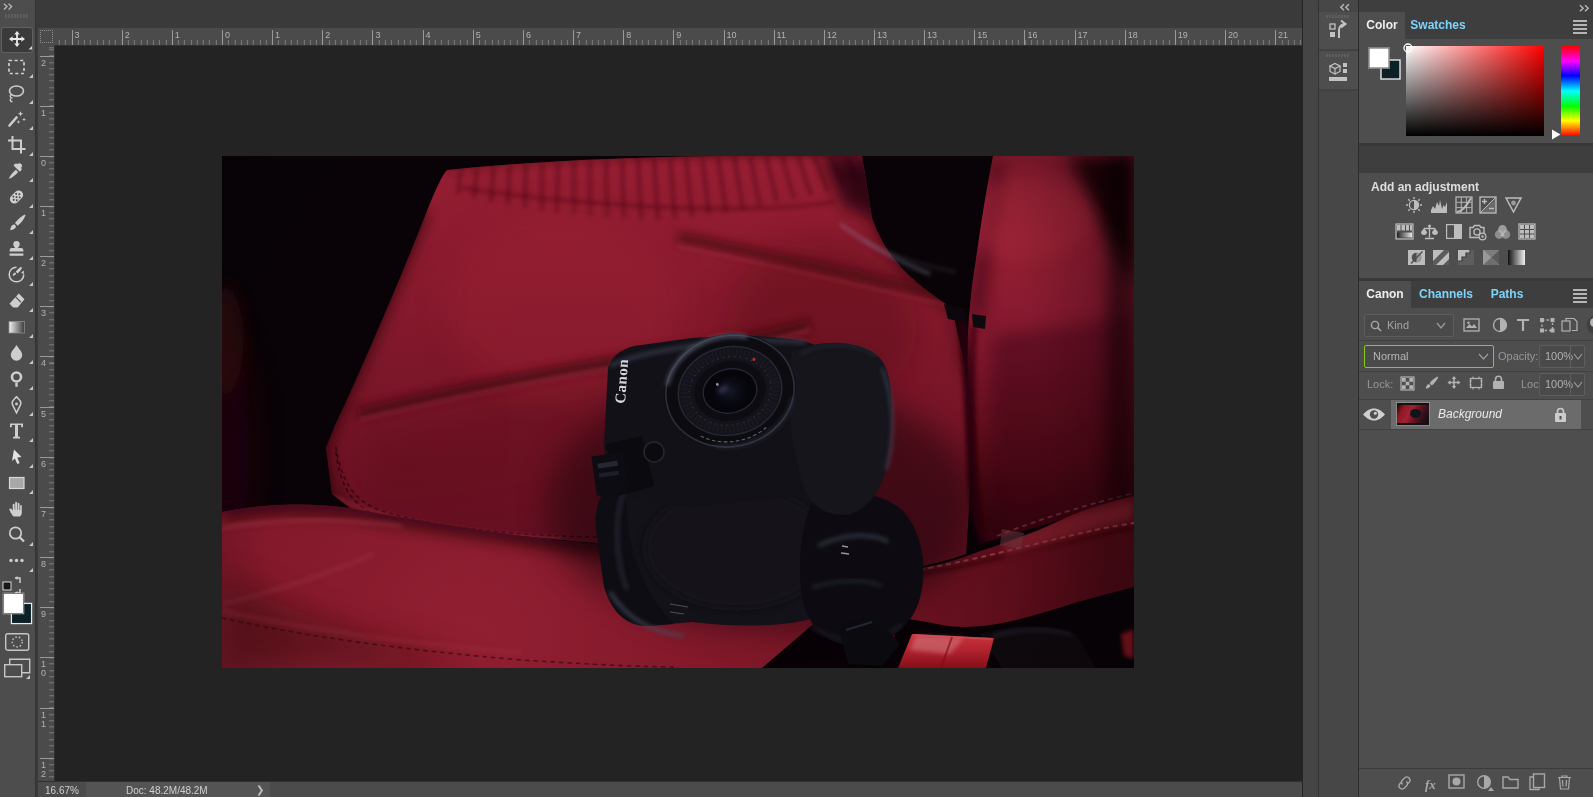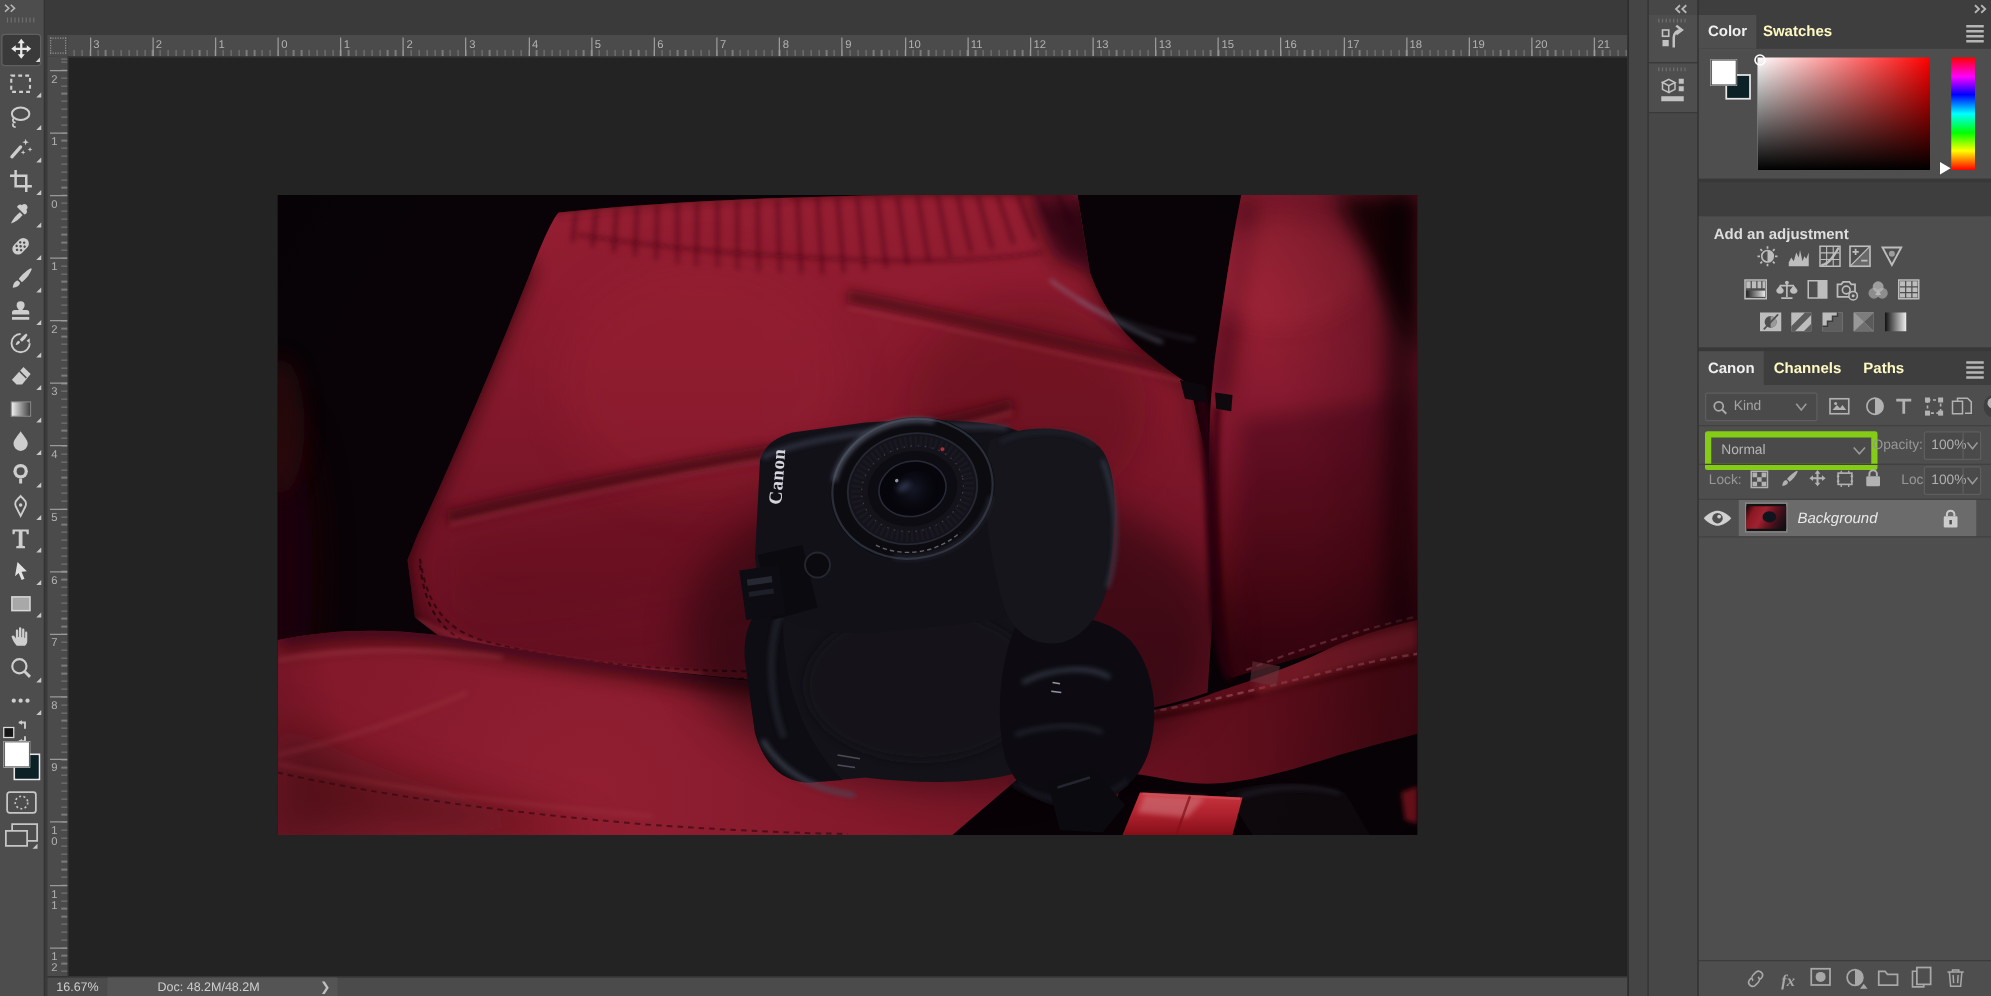--- a/index.html
+++ b/index.html
@@ -30,21 +30,21 @@
   #statusbar .docbox{position:absolute;left:48px;top:0;width:184px;height:16px;background:#545454;}
   #statusbar .doct{position:absolute;left:88px;top:3px;}
   #statusbar .chev{position:absolute;left:218px;top:2px;color:#c0c0c0;font-size:10px;}
   
   #gapcol{left:1302px;top:0;width:16px;height:797px;background:#454545;border-left:1px solid #262626;}
   #dockcol{left:1318px;top:0;width:40px;height:797px;background:#474747;border-left:1px solid #333;}
   #panels{left:1358px;top:0;width:235px;height:797px;background:#3e3e3e;border-left:1px solid #2c2c2c;}
   .phead{position:absolute;left:0;width:235px;height:27px;background:#3e3e3e;}
   .ptab{position:absolute;top:0;height:27px;font-size:12px;font-weight:700;line-height:27px;text-align:center;}
   .ptab.on{background:#4e4e4e;color:#efefef;}
-  .ptab.off{color:#fef9c3;}
+  .ptab.off{color:#7dd3fc;}
   .pbody{position:absolute;left:0;width:235px;background:#4e4e4e;}
   .burger{position:absolute;right:7px;width:14px;height:2px;background:#b5b5b5;box-shadow:0 4px 0 #b5b5b5,0 8px 0 #b5b5b5, 0 -4px 0 #b5b5b5;}
 </style>
 </head>
 <body>
 <div id="app">
   <div id="toolbar" class="abs">
   <svg width="35" height="797" viewBox="0 0 35 797">
     <g fill="#c9c9c9" stroke="none">
     <g stroke="#b8b8b8" stroke-width="1.3" fill="none">
@@ -669,21 +669,21 @@
             </g>
           <path d="M112 13 v-2.5 h8 l3 3 v9 h-5" stroke-width="1.2"></path>
             <rect x="108" y="13" width="8" height="10" stroke-width="1.2"></rect>
         </g>
       </svg>
       <div class="abs" style="left:228px;top:8px;width:12px;height:18px;border-radius:8px 0 0 8px;background:#3f3f3f">
           <div class="abs" style="left:3px;top:2px;width:9px;height:9px;border-radius:50%;background:#b6b6b6"></div>
         </div>
       <div class="abs" style="left:0;top:32px;width:235px;height:1px;background:#414141"></div>
 
-      <div class="abs" style="left:5px;top:37px;width:128px;height:21px;border:5px solid #84cc16;border-radius:2px;background:#4a4a4a">
+      <div class="abs" style="left:5px;top:37px;width:128px;height:21px;border:1px solid #84cc16;border-radius:2px;background:#4a4a4a">
         <span class="abs" style="left:8px;top:4px;font-size:11px;color:#b5b5b5">Normal</span>
         <svg class="abs" width="14" height="21" style="left:112px">
             <path d="M2 8 l4.5 5 4.5-5" fill="none" stroke="#9a9a9a" stroke-width="1.3"></path>
           </svg>
       </div>
       <span class="abs" style="left:139px;top:42px;font-size:11px;color:#979797">Opacity:</span>
       <div class="abs" style="left:180px;top:37px;width:44px;height:21px;border:1px solid #5e5e5e;border-radius:2px;background:#4a4a4a">
         <span class="abs" style="left:5px;top:4px;font-size:11px;color:#b0b0b0">100%</span>
         <div class="abs" style="left:30px;top:0;width:1px;height:21px;background:#5e5e5e"></div>
         <svg class="abs" width="14" height="21" style="left:31px">

